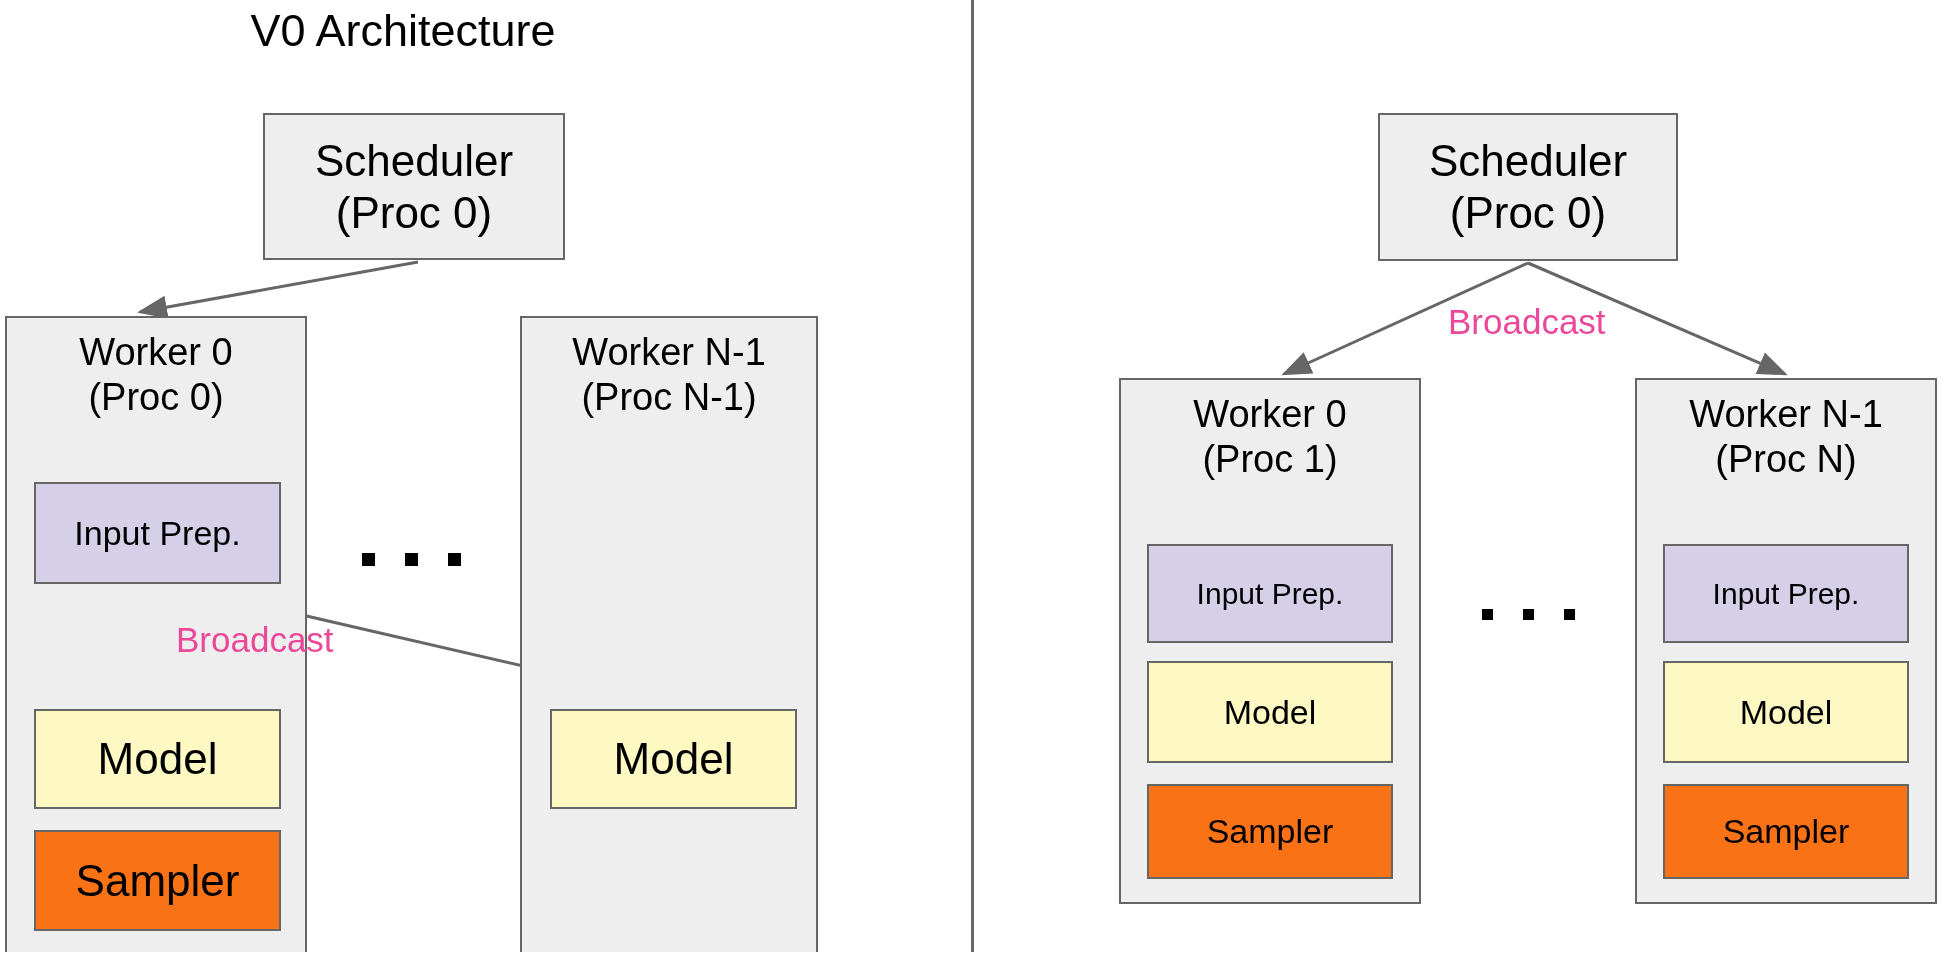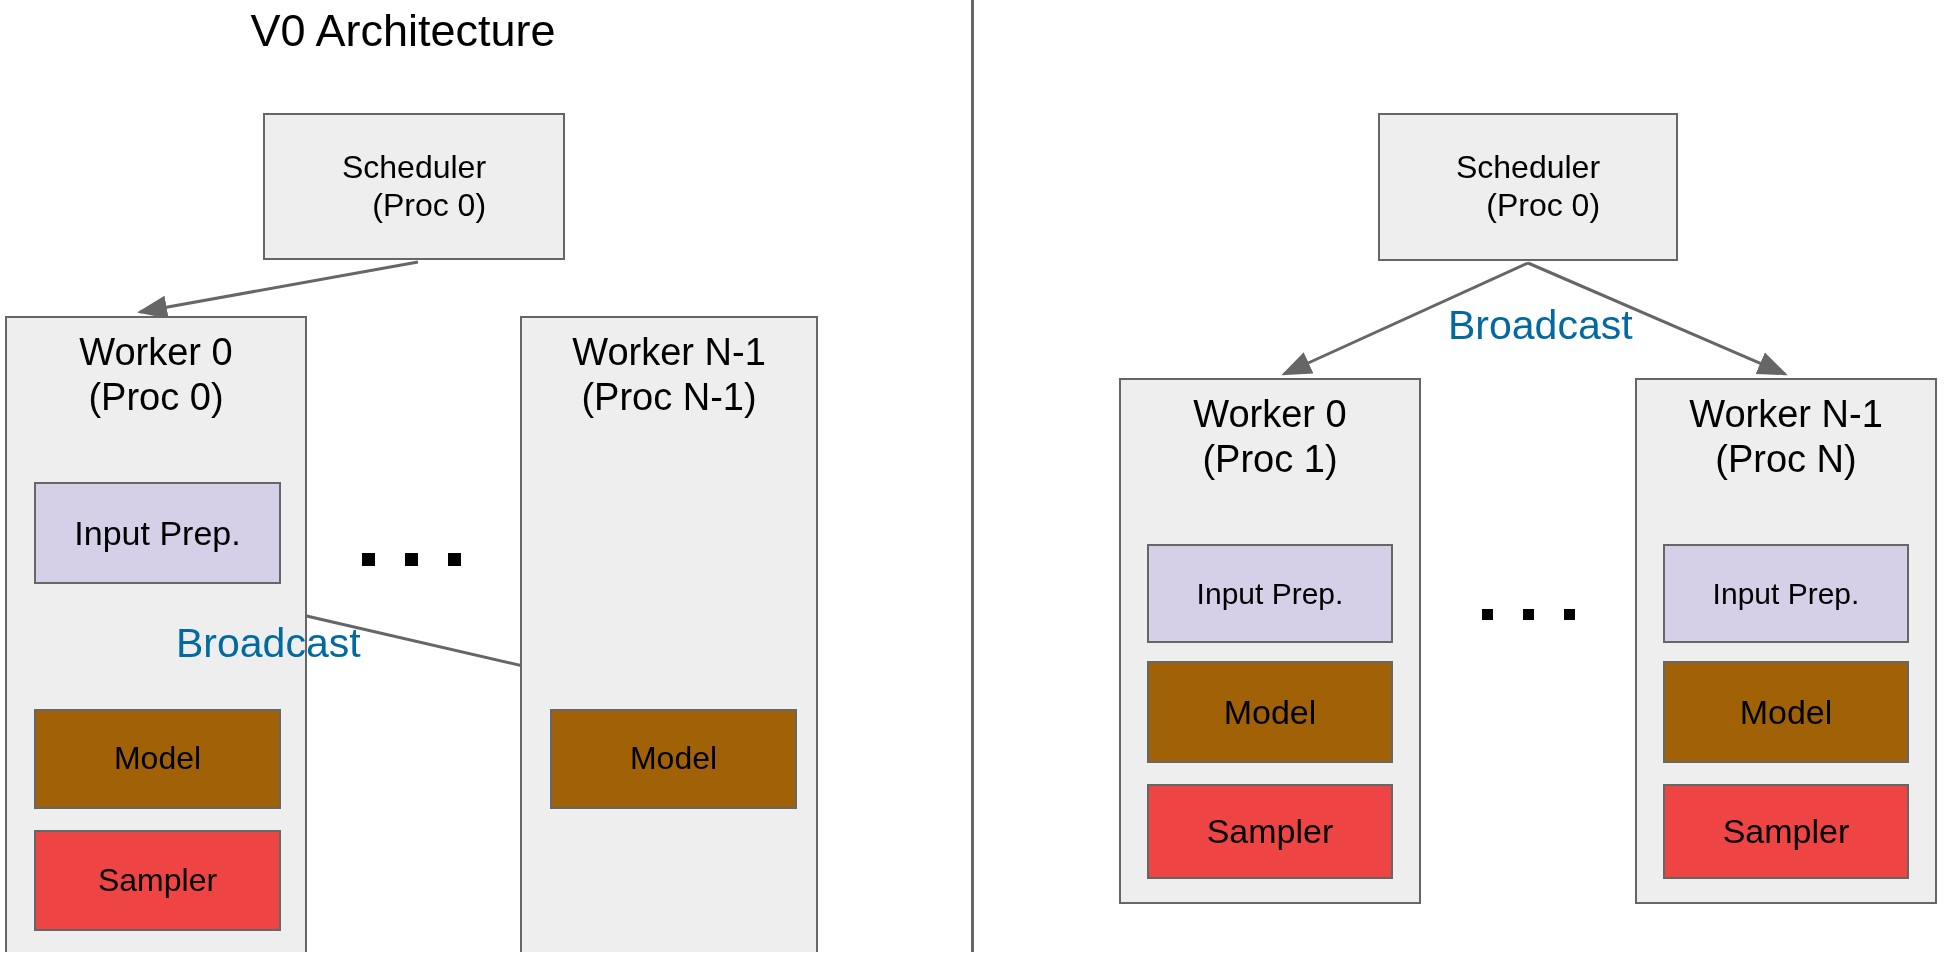--- a/index.html
+++ b/index.html
@@ -50,30 +50,30 @@
     justify-content: flex-start;
   }
   .group-box .box-label {
     margin-top: 12px;
   }
   .leaf {
     justify-content: center;
     align-items: center;
   }
   .leaf.purple { background: #d5cfe8; }
-  .leaf.yellow { background: #a16207; }
-  .leaf.green  { background: #ef4444; }
+  .leaf.yellow { background: #fef9c3; }
+  .leaf.green  { background: #f97316; }
   .leaf .box-label { margin: 0; }
-  .size-lg .box-label { font-size: 32px; text-align: right; }
+  .size-lg .box-label { font-size: 44px; }
   .size-md .box-label { font-size: 34px; }
   .size-sm .box-label { font-size: 30px; }
   .edge-label {
     position: absolute;
-    font-size: 41px;
-    color: #0369a1;
+    font-size: 35px;
+    color: #ec4899;
     white-space: nowrap;
   }
   .ellipsis {
     position: absolute;
     display: flex;
     align-items: center;
     gap: 30px;
   }
   .ellipsis .dot {
     width: 13px;

